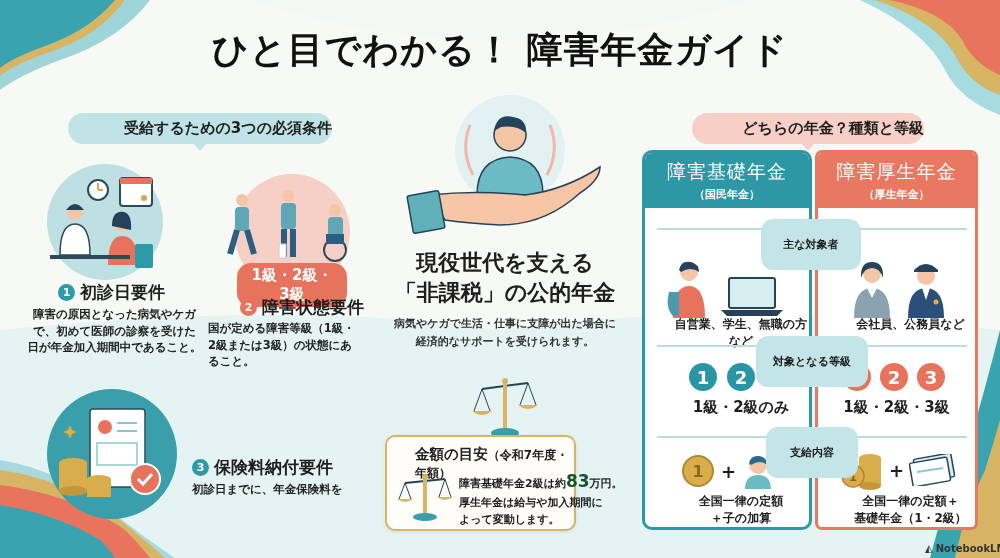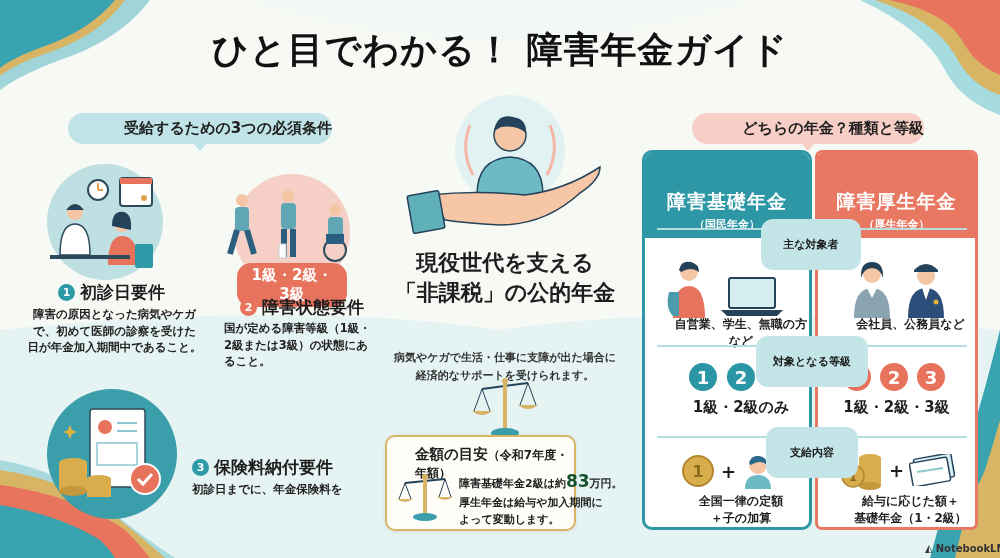--- a/index.html
+++ b/index.html
@@ -39,38 +39,38 @@
   .dot-teal { background: #2d9aa8; }
   .dot-coral { background: #e8735d; }
   .req-desc { font-size: 11.5px; font-weight: bold; line-height: 1.45; color: #222; }
 
   .grade-badge {
     background: #e8735d; color: #fff; font-weight: bold; font-size: 15px;
     border-radius: 14px; padding: 3px 12px; text-align: center;
   }
 
   .center-head { font-size: 22px; font-weight: bold; text-align: center; line-height: 1.35; }
-  .center-sub { font-size: 11px; font-weight: bold; text-align: center; line-height: 1.6; color: #333; margin-top: 34px; }
+  .center-sub { font-size: 11px; font-weight: bold; text-align: center; line-height: 1.6; color: #333; }
 
   .amount-box {
     background: #fffdf8; border: 2.5px solid #d7b565; border-radius: 10px;
     box-shadow: 0 1px 4px rgba(0,0,0,0.08);
   }
   .amount-title { font-size: 14.5px; font-weight: bold; }
   .amount-title small { font-size: 12px; }
   .amount-text { font-size: 11px; font-weight: bold; line-height: 1.55; }
   .amount-text .big { color: #14532d; font-size: 17px; }
 
   .panel { border-radius: 10px; overflow: hidden; background: #fff; }
   .panel-teal { border: 3px solid #2e97a6; }
   .panel-coral { border: 3px solid #e97862; }
   .panel-head { text-align: center; color: #fff; padding: 6px 0 6px; }
   .panel-teal .panel-head { background: #2e97a6; }
   .panel-coral .panel-head { background: #e97862; }
-  .panel-head .ph-title { font-size: 19px; font-weight: bold; letter-spacing: 1px; margin-top: 30px; }
+  .panel-head .ph-title { font-size: 19px; font-weight: normal; letter-spacing: 1px; }
   .panel-head .ph-sub { font-size: 11px; font-weight: bold; margin-top: 2px; }
 
   .sec-line { height: 1.5px; background: #b7dde1; }
   .sec-pill {
     background: #c4e5e8; border-radius: 12px; font-size: 11px; font-weight: bold;
     padding: 18px 14px; text-align: center;
   }
   .panel-text { font-size: 12px; font-weight: bold; text-align: center; line-height: 1.45; padding-left: 28px; }
   .grade-text { font-size: 15px; font-weight: bold; text-align: center; }
   .circle-num {
@@ -167,21 +167,21 @@
     <circle cx="113" cy="78" r="11" fill="none" stroke="#2c4a5a" stroke-width="2"></circle>
     <rect x="104" y="62" width="18" height="10" fill="#2c5f7f"></rect>
   </svg>
 </div>
 <div class="abs grade-badge" style="left:237px;top:263px;width:110px;">1級・2級・3級</div>
 
 <div class="abs req-title" style="left:240px;top:296px;">
   <span class="num-dot dot-coral">2</span>
   <span>障害状態要件</span>
 </div>
-<div class="abs req-desc" style="left:224px;top:320px;width:150px;">
+<div class="abs req-desc" style="left:208px;top:320px;width:150px;">
   <div>国が定める障害等級（1級・</div>
   <div>2級または3級）の状態にあ</div>
   <div>ること。</div>
 </div>
 
 <div class="abs" style="left:45px;top:387px;width:135px;height:135px;">
   <svg width="135" height="135" viewBox="0 0 135 135">
     <circle cx="67" cy="67" r="65" fill="#3a9fab"></circle>
     <rect x="45" y="22" width="55" height="78" rx="3" fill="#fff" stroke="#2c4a5a" stroke-width="1.5"></rect>
     <circle cx="60" cy="40" r="7" fill="#e8735d"></circle>
@@ -343,21 +343,21 @@
       <text x="13" y="31" text-anchor="middle" font-size="12" font-weight="bold" fill="#8a6a1c" font-family="DejaVu Sans, sans-serif">1</text>
     </svg>
     <span style="font-size:18px;font-weight:bold;">+</span>
     <svg width="46" height="32" viewBox="0 0 46 32">
       <rect x="6" y="2" width="38" height="24" rx="2" fill="#d6eef0" stroke="#24435a" stroke-width="1.5" transform="rotate(-10 25 14)"></rect>
       <rect x="2" y="6" width="38" height="24" rx="2" fill="#fff" stroke="#24435a" stroke-width="1.5" transform="rotate(-10 21 18)"></rect>
       <line x1="8" y1="18" x2="34" y2="14" stroke="#8cc7cf" stroke-width="2"></line>
     </svg>
   </div>
   <div class="panel-text" style="position:absolute;left:0;top:340px;width:157px;">
-    <div>給与に応じた額＋</div>
+    <div>全国一律の定額＋</div>
     <div>基礎年金（1・2級）</div>
   </div>
 </div>
 
 <div class="abs sec-line" style="left:657px;top:228px;width:310px;"></div>
 <div class="abs sec-pill" style="left:761px;top:219px;width:100px;">主な対象者</div>
 
 <div class="abs sec-line" style="left:657px;top:345px;width:310px;"></div>
 <div class="abs sec-pill" style="left:756px;top:336px;width:112px;">対象となる等級</div>
 

